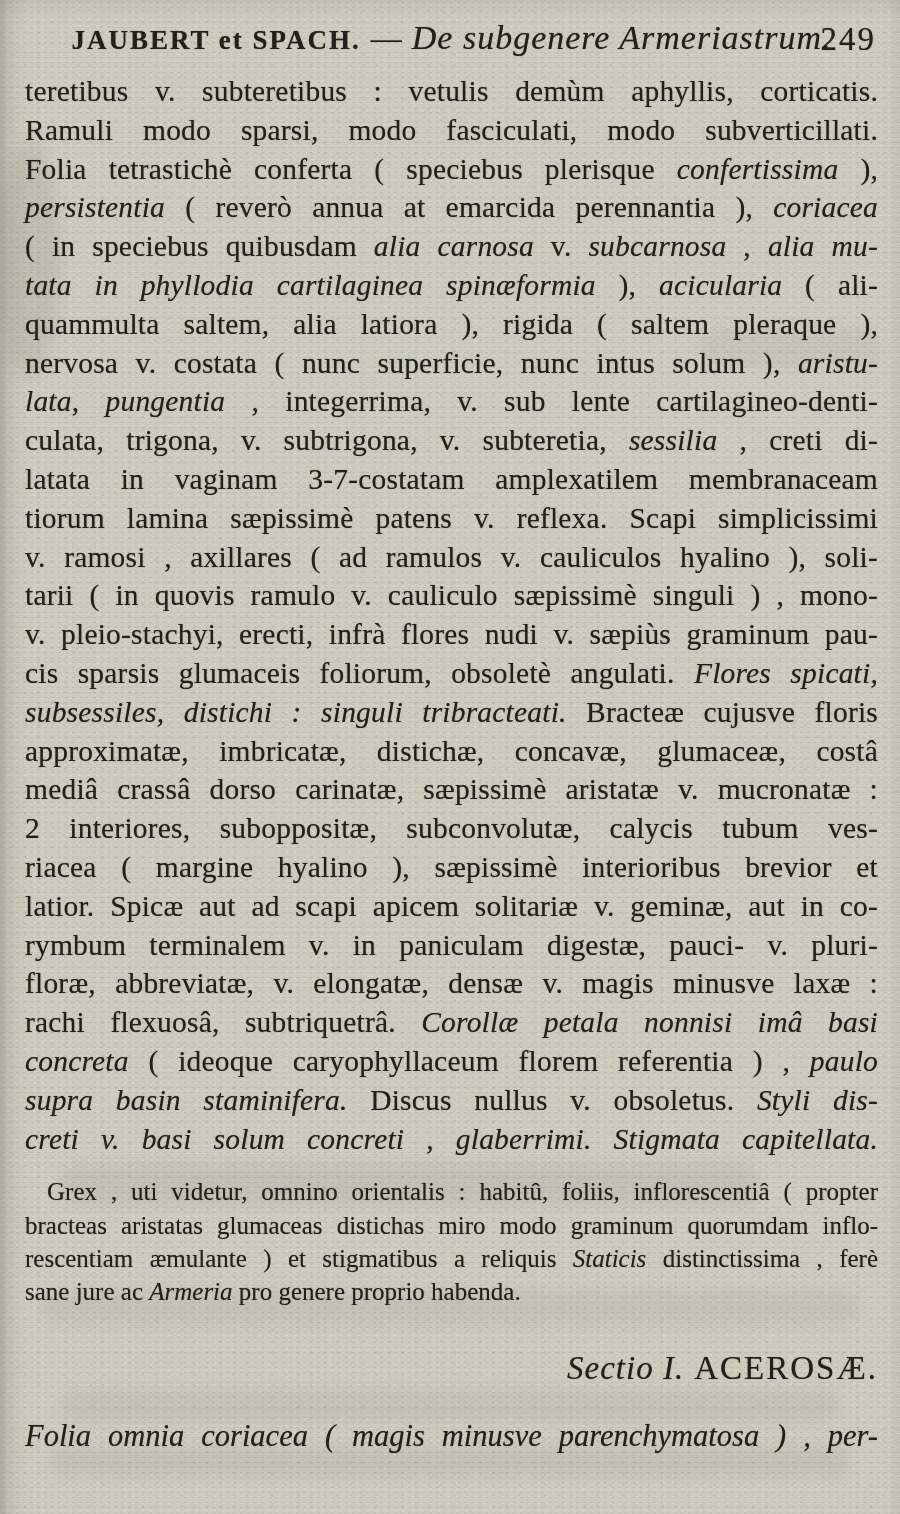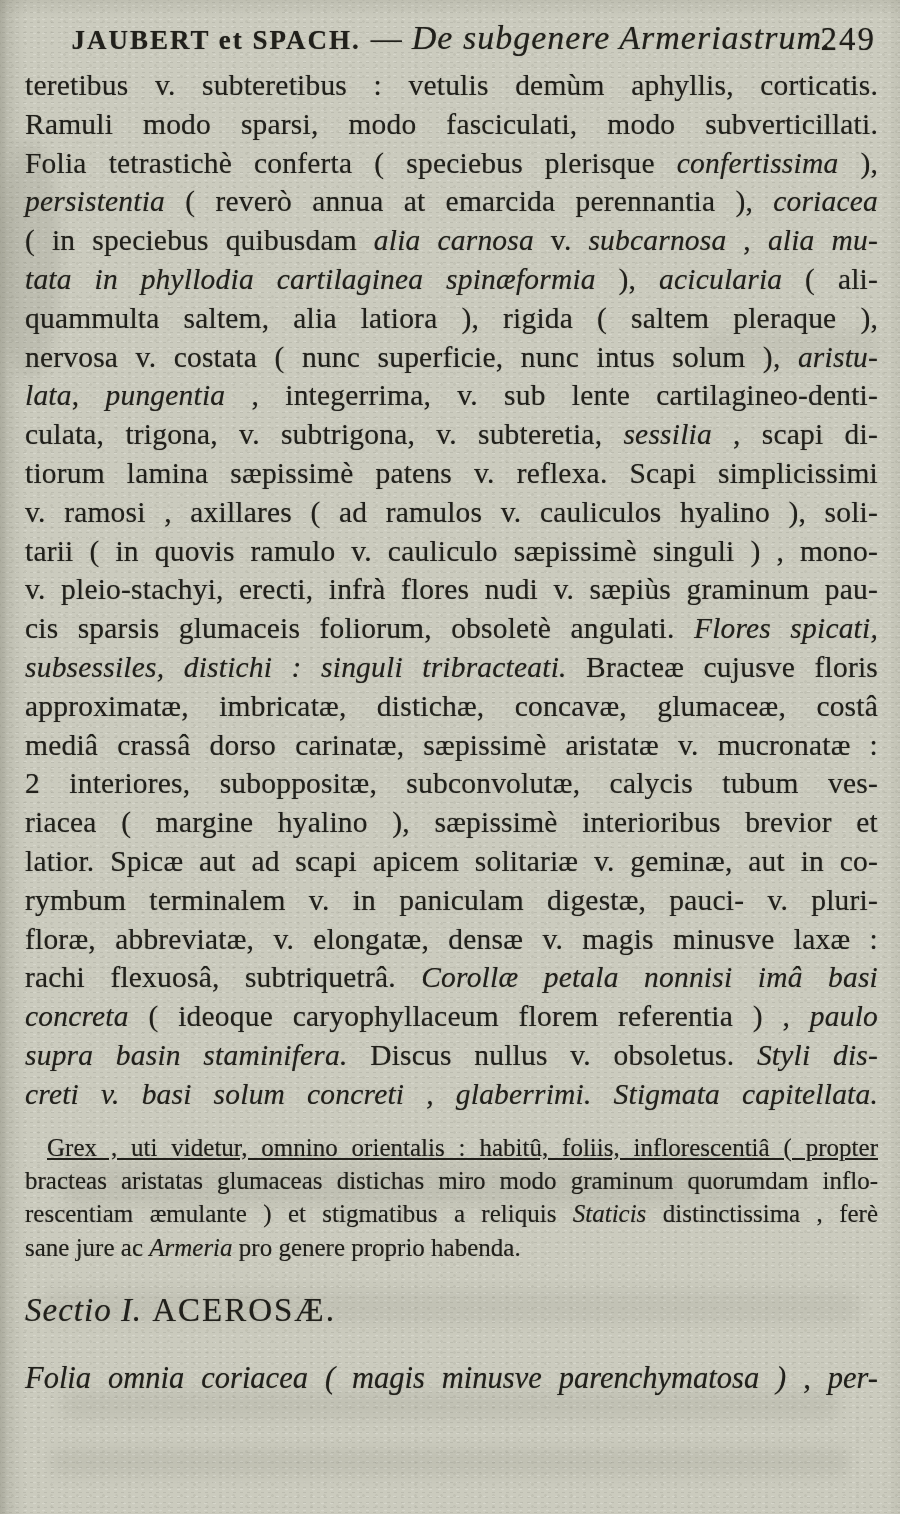--- a/index.html
+++ b/index.html
@@ -57,21 +57,21 @@
   }
   .running-head .dash { font-size: 31px; padding: 0 6px; }
   .running-head .head-title {
     font-style: italic; font-size: 34px; letter-spacing: 1px;
   }
   .running-head .pagenum {
     position: absolute; right: 2px; top: 2px;
     font-size: 33px; letter-spacing: 2px;
   }
 
-  .body-lines { margin-top: 1px; }
+  .body-lines { margin-top: 7px; }
   .bline {
     font-size: 29.5px;
     line-height: 38.8px;
     height: 38.8px;
     text-align: justify;
     text-align-last: justify;
     white-space: nowrap;
     text-shadow: 0 0 1px rgba(33,32,27,0.5);
     letter-spacing: 0.2px;
   }
@@ -80,26 +80,26 @@
   .note-lines { margin-top: 17px; }
   .nline {
     font-size: 25px;
     line-height: 33.4px;
     height: 33.4px;
     text-align: justify;
     text-align-last: justify;
     white-space: nowrap;
     text-shadow: 0 0 1px rgba(33,32,27,0.45);
   }
-  .nline.indent { padding-left: 22px; text-decoration: underline; }
+  .nline.indent { padding-left: 22px; }
   .nline.noj { text-align-last: left; }
 
   .section-heading {
-    margin-top: 28px;
-    text-align: left;
+    margin-top: 41px;
+    text-align: right;
     font-size: 33px;
     letter-spacing: 1px;
     text-shadow: 0 0 1px rgba(33,32,27,0.5);
   }
   .section-heading .sec-it { font-style: italic; padding-right: 10px; }
   .section-heading .sec-caps { letter-spacing: 2px; }
 
   .footer-line {
     margin-top: 32px;
     font-size: 30.5px;
@@ -134,21 +134,22 @@
   <div class="body-lines" id="body-lines">
       <div class="bline"><span>teretibus v. subteretibus : vetulis demùm aphyllis, corticatis.</span></div>
       <div class="bline"><span>Ramuli modo sparsi, modo fasciculati, modo subverticillati.</span></div>
       <div class="bline"><span>Folia tetrastichè conferta ( speciebus plerisque </span><span class="it">confertissima</span><span> ),</span></div>
       <div class="bline"><span class="it">persistentia</span><span> ( reverò annua at emarcida perennantia ), </span><span class="it">coriacea</span></div>
       <div class="bline"><span>( in speciebus quibusdam </span><span class="it">alia carnosa</span><span> v. </span><span class="it">subcarnosa</span><span> , </span><span class="it">alia mu-</span></div>
       <div class="bline"><span class="it">tata in phyllodia cartilaginea spinæformia</span><span> ), </span><span class="it">acicularia</span><span> ( ali-</span></div>
       <div class="bline"><span>quammulta saltem, alia latiora ), rigida ( saltem pleraque ),</span></div>
       <div class="bline"><span>nervosa v. costata ( nunc superficie, nunc intus solum ), </span><span class="it">aristu-</span></div>
       <div class="bline"><span class="it">lata</span><span>, </span><span class="it">pungentia</span><span> , integerrima, v. sub lente cartilagineo-denti-</span></div>
-      <div class="bline"><span>culata, trigona, v. subtrigona, v. subteretia, </span><span class="it">sessilia</span><span> , scapi di-</span></div>
+      <div class="bline"><span>culata, trigona, v. subtrigona, v. subteretia, </span><span class="it">sessilia</span><span> , creti di-</span></div>
+      <div class="bline"><span>latata in vaginam 3-7-costatam amplexatilem membranaceam</span></div>
       <div class="bline"><span>tiorum lamina sæpissimè patens v. reflexa. Scapi simplicissimi</span></div>
       <div class="bline"><span>v. ramosi , axillares ( ad ramulos v. cauliculos hyalino ), soli-</span></div>
       <div class="bline"><span>tarii ( in quovis ramulo v. cauliculo sæpissimè singuli ) , mono-</span></div>
       <div class="bline"><span>v. pleio-stachyi, erecti, infrà flores nudi v. sæpiùs graminum pau-</span></div>
       <div class="bline"><span>cis sparsis glumaceis foliorum, obsoletè angulati. </span><span class="it">Flores spicati,</span></div>
       <div class="bline"><span class="it">subsessiles, distichi : singuli tribracteati.</span><span> Bracteæ cujusve floris</span></div>
       <div class="bline"><span>approximatæ, imbricatæ, distichæ, concavæ, glumaceæ, costâ</span></div>
       <div class="bline"><span>mediâ crassâ dorso carinatæ, sæpissimè aristatæ v. mucronatæ :</span></div>
       <div class="bline"><span>2 interiores, suboppositæ, subconvolutæ, calycis tubum ves-</span></div>
       <div class="bline"><span>riacea ( margine hyalino ), sæpissimè interioribus brevior et</span></div>

